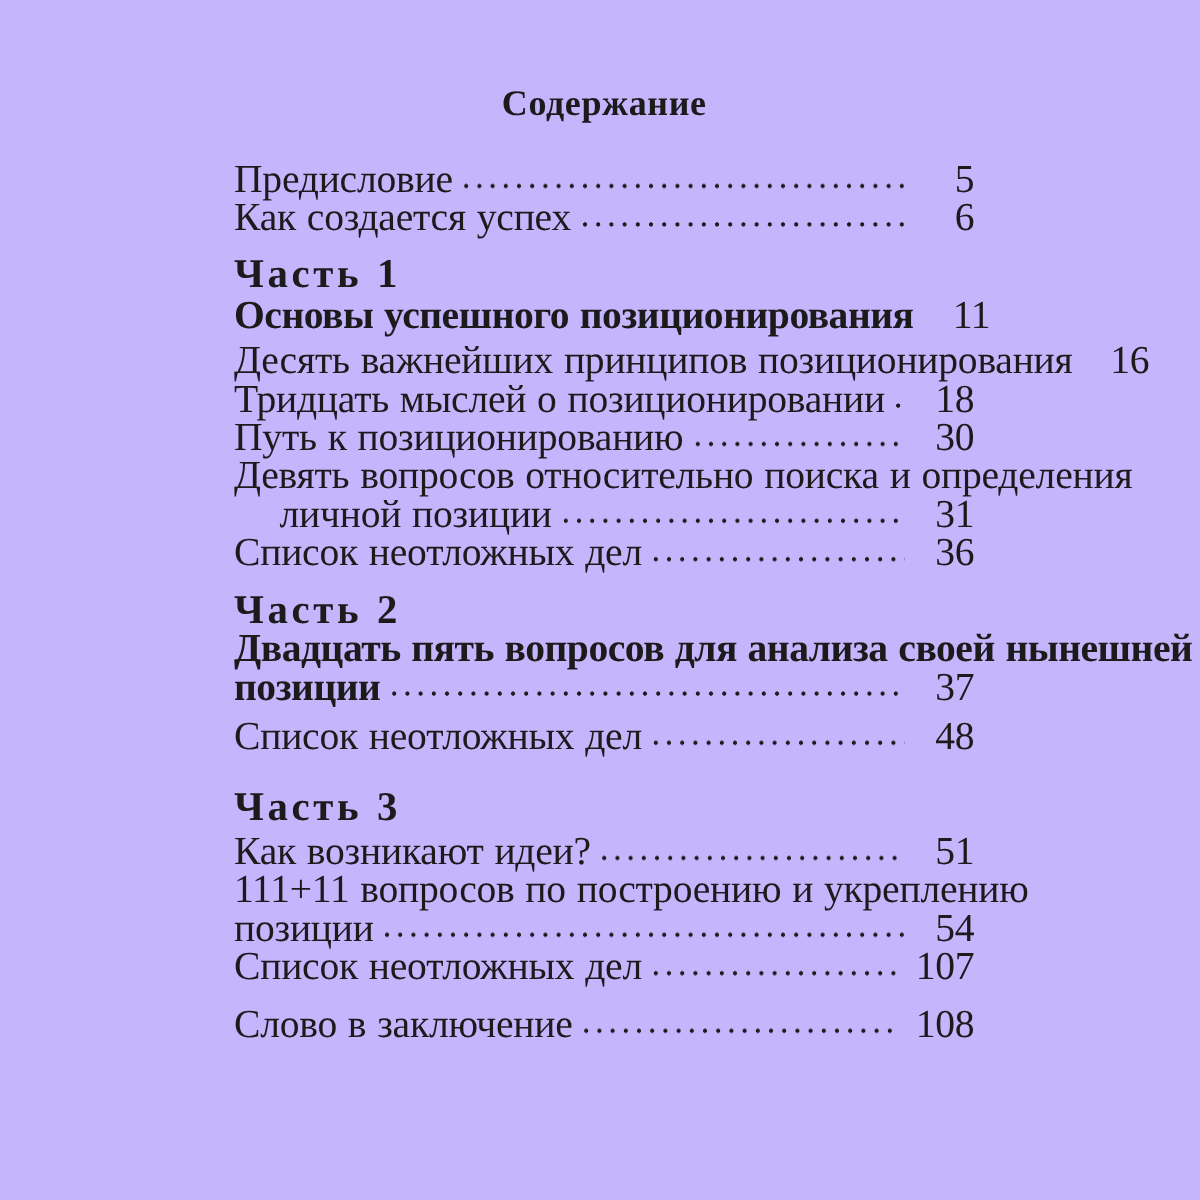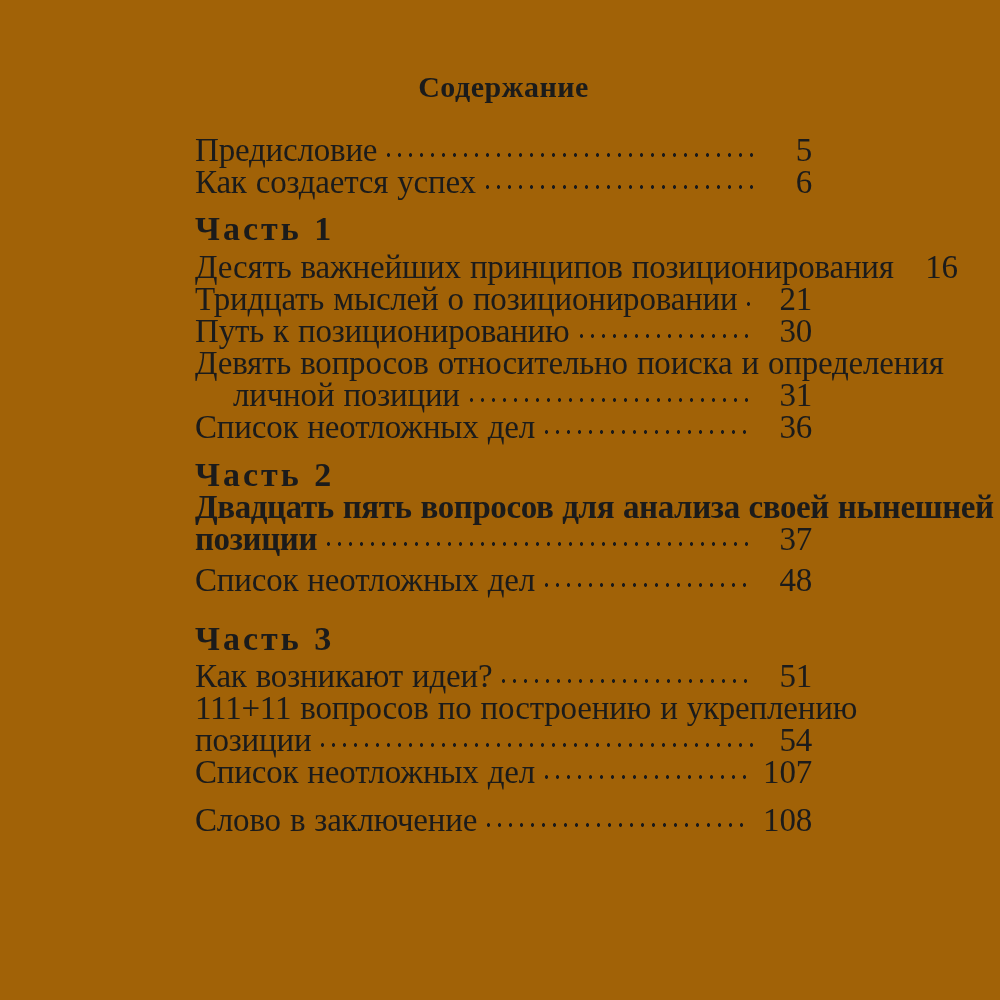--- a/index.html
+++ b/index.html
@@ -12,21 +12,21 @@
     background: #ffffff;
     color: #1b1b1b;
     font-family: "Liberation Serif", "DejaVu Serif", serif;
     overflow: hidden;
   }
   .page {
     box-sizing: border-box;
     width: 1000px;
     height: 1000px;
     padding: 66px 188px 0 195px;
-    background: #a16207;
+    background: #c4b5fd;
   }
   .page-title {
     margin: 0;
     font-size: 30px;
     font-weight: 700;
     line-height: 42px;
     text-align: center;
     letter-spacing: 0.5px;
   }
   .toc-list {
@@ -106,30 +106,37 @@
           <span class="label">Как создается успех</span>
           <span class="leader"></span>
           <span class="pagenum">6</span>
         </div>
       </div>
       <div class="toc-group g1">
         <div class="row part">
           <span class="label">Часть 1</span>
         </div>
       </div>
+      <div class="toc-group g2">
+        <div class="row bold">
+          <span class="label">Основы успешного позиционирования</span>
+          <span class="leader"></span>
+          <span class="pagenum">11</span>
+        </div>
+      </div>
       <div class="toc-group g3">
         <div class="row">
           <span class="label">Десять важнейших принципов позиционирования</span>
           <span class="leader"></span>
           <span class="pagenum">16</span>
         </div>
         <div class="row">
           <span class="label">Тридцать мыслей о позиционировании</span>
           <span class="leader"></span>
-          <span class="pagenum">21</span>
+          <span class="pagenum">18</span>
         </div>
         <div class="row">
           <span class="label">Путь к позиционированию</span>
           <span class="leader"></span>
           <span class="pagenum">30</span>
         </div>
         <div class="row">
           <span class="label">Девять вопросов относительно поиска и определения</span>
           <span class="leader nodots"></span>
           <span class="pagenum"></span>

